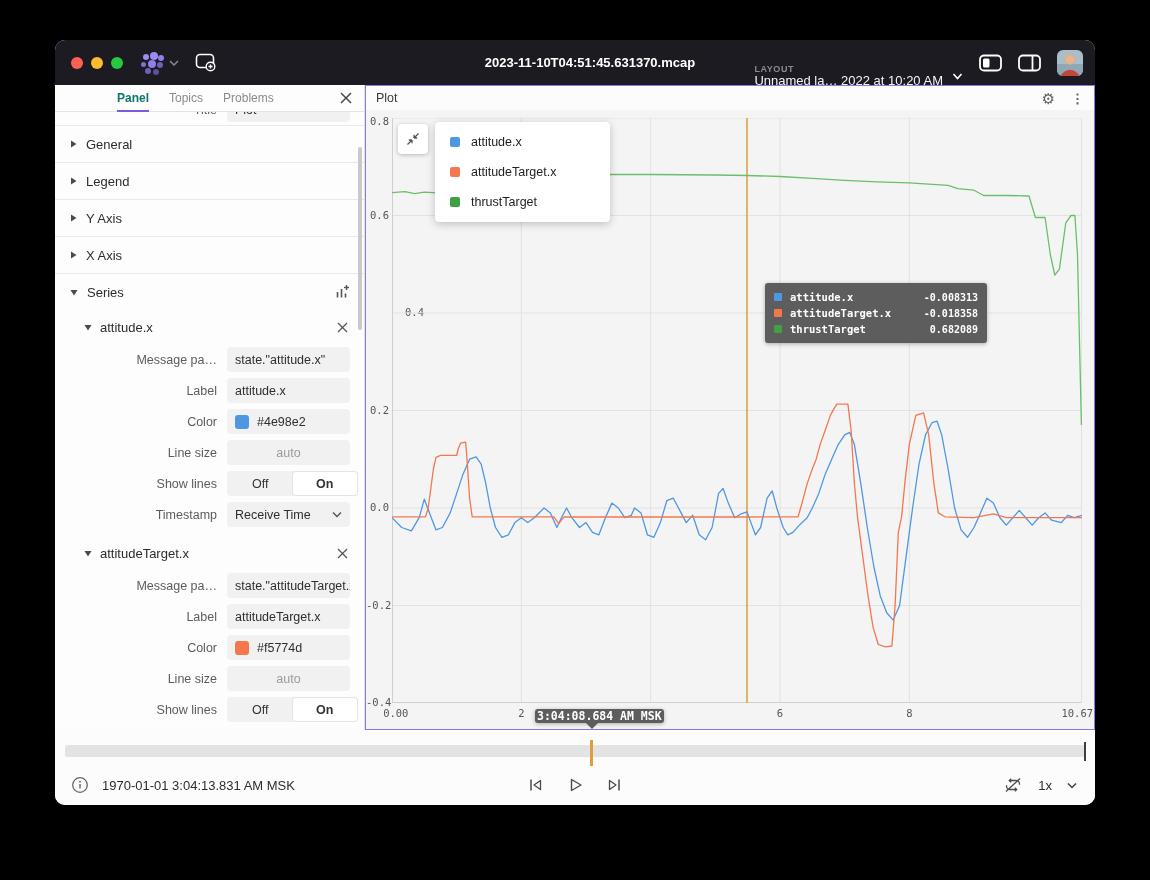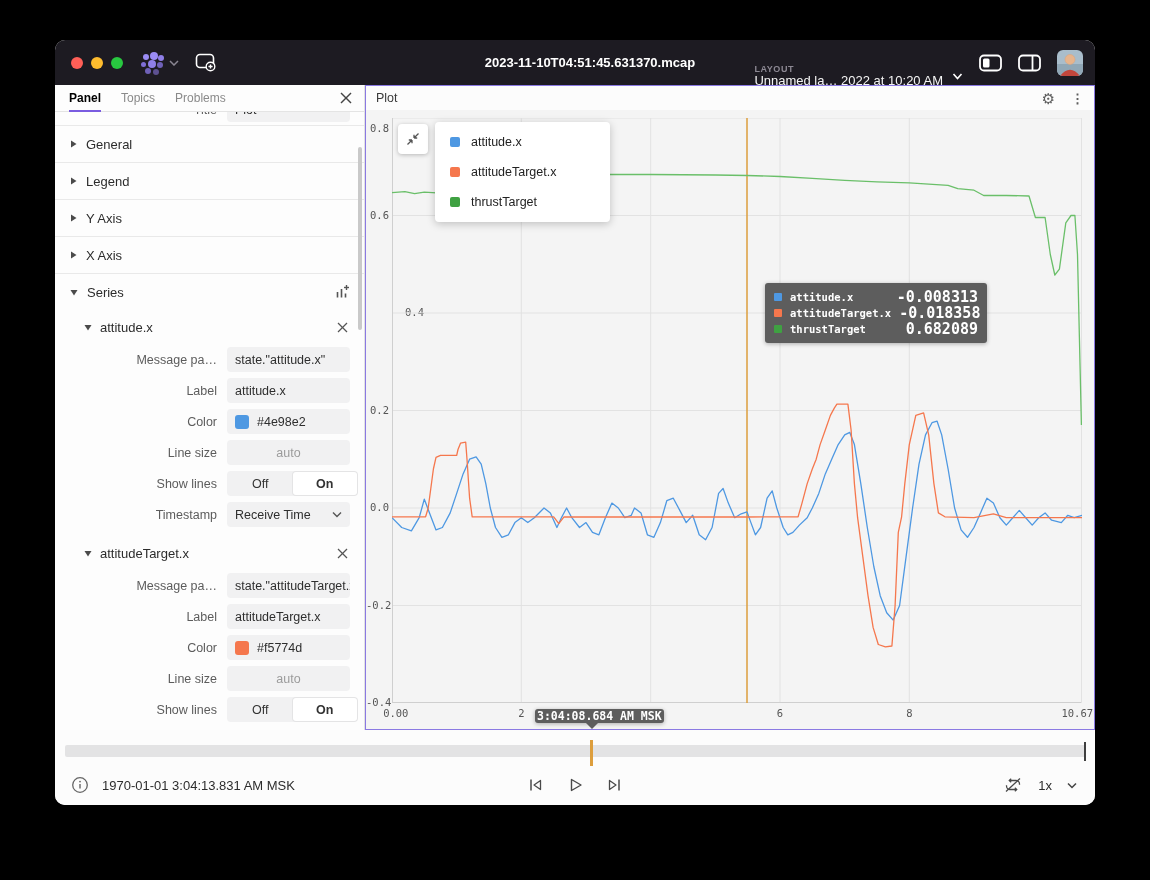--- a/index.html
+++ b/index.html
@@ -16,21 +16,21 @@
   .tb-right{position:absolute;right:12px;display:flex;align-items:center;gap:16px;}
   .layout-block{display:flex;align-items:center;gap:9px;margin-top:28px;}
   .layout-texts{display:flex;flex-direction:column;line-height:1.15;}
   .layout-label{font-size:9px;font-weight:700;color:#8d8994;letter-spacing:.6px;}
   .layout-name{font-size:13px;color:#f4f4f4;}
   
   .content{display:flex;height:645px;}
   .sidebar{width:310px;background:#fdfdfd;border-right:1px solid #e2e2e2;position:relative;overflow:hidden;box-sizing:border-box;}
   .side-tabs{height:27px;display:flex;align-items:flex-start;padding:6px 12px 0 14px;gap:20px;border-bottom:1px solid #e4e4e4;position:relative;background:#fdfdfd;z-index:3;box-sizing:border-box;}
   .tab{font-size:12px;color:#8a8a8a;padding-bottom:5px;}
-  .tab.active{color:#000000;font-weight:700;border-bottom:2px solid #7a5ce0;}
+  .tab.active{color:#0f766e;font-weight:700;border-bottom:2px solid #7a5ce0;margin-left:48px;}
   .side-close{margin-left:auto;display:flex;align-items:center;padding-top:1px;}
   .settings{position:absolute;top:27px;left:0;right:0;bottom:0;overflow:hidden;}
   .field-row{height:31px;display:flex;align-items:center;}
   .field-label{width:172px;text-align:right;font-size:12.5px;color:#5c5c5c;padding-right:10px;box-sizing:border-box;white-space:nowrap;overflow:hidden;}
   .field-input{flex:1;margin-right:14px;height:25px;background:#f1f1f2;border-radius:4px;display:flex;align-items:center;padding:0 8px;font-size:12.5px;color:#2e2e2e;white-space:nowrap;overflow:hidden;}
   .field-input.center{justify-content:center;color:#9b9b9b;}
   .field-input.dd{justify-content:space-between;gap:19px;}
   .swatch{width:14px;height:14px;border-radius:3px;margin-right:8px;flex:none;}
   .segmented{flex:1;margin-right:6px;height:25px;background:#f1f1f2;border-radius:4px;display:flex;padding:1px;box-sizing:border-box;}
   .seg{flex:1;display:flex;align-items:center;justify-content:center;font-size:12.5px;color:#333;border-radius:3px;}
@@ -52,21 +52,21 @@
   .x-tick{position:absolute;top:597px;font-family:"DejaVu Sans Mono",monospace;font-size:10.5px;color:#555;white-space:nowrap;}
   .legend-box{position:absolute;left:69px;top:12px;width:175px;background:#fff;border-radius:4px;box-shadow:0 2px 8px rgba(0,0,0,.22);padding:5px 0;z-index:5;}
   .legend-row{height:30px;display:flex;align-items:center;padding:0 15px;gap:11px;}
   .legend-swatch{width:10px;height:10px;border-radius:2px;flex:none;}
   .legend-label{font-size:12.5px;color:#222;}
   .collapse-btn{position:absolute;left:32px;top:14px;width:30px;height:30px;background:#fff;border-radius:4px;box-shadow:0 1px 4px rgba(0,0,0,.25);display:flex;align-items:center;justify-content:center;z-index:4;}
   .hover-tip{position:absolute;left:399px;top:173px;width:204px;background:#5d5d5d;border-radius:3px;padding:6px 9px;z-index:6;box-shadow:0 1px 4px rgba(0,0,0,.3);}
   .hover-row{display:flex;align-items:center;gap:8px;height:16px;}
   .hover-swatch{width:8px;height:8px;border-radius:1px;flex:none;}
   .hover-name{flex:1;font-family:"DejaVu Sans Mono",monospace;font-size:10.5px;font-weight:700;color:#fff;}
-  .hover-val{font-family:"DejaVu Sans Mono",monospace;font-size:15px;font-weight:700;color:#fff;}
+  .hover-val{font-family:"DejaVu Sans Mono",monospace;font-size:10px;font-weight:700;color:#fff;}
   
   .bottombar{height:75px;background:#fcfcfc;position:relative;}
   .scrub-track{position:absolute;left:10px;top:15px;width:1021px;height:12px;background:#e3e3e4;border-radius:2px;}
   .scrub-end{position:absolute;left:1029px;top:12px;width:2px;height:19px;background:#3f3f3f;}
   .scrub-playhead{position:absolute;left:535px;top:10px;width:3px;height:26px;background:#dd9e3d;z-index:2;}
   .ctrl-left{position:absolute;left:16px;top:37px;height:36px;display:flex;align-items:center;gap:13px;}
   .timestamp{font-size:13px;color:#2d2d2d;}
   .ctrl-center{position:absolute;left:50%;transform:translateX(-50%);top:37px;height:36px;display:flex;align-items:center;gap:22px;}
   .ctrl-right{position:absolute;right:18px;top:37px;height:36px;display:flex;align-items:center;gap:15px;}
   .speed{font-size:13px;color:#2d2d2d;}
@@ -299,21 +299,21 @@
     <div class="panel">
       <div class="panel-header">
         <span>Plot</span>
         <span class="panel-actions">
           <span class="gear">⚙</span>
           <span class="kebab">⋮</span>
         </span>
       </div>
       <div class="panel-body">
         <div id="y-ticks">
-            <div class="y-tick" style="top: 12px; text-align: right;">0.8</div>
+            <div class="y-tick" style="top: 5px; text-align: right;">0.8</div>
             <div class="y-tick" style="top: 98.5px;">0.6</div>
             <div class="y-tick" style="top: 196px; margin-left: 35px;">0.4</div>
             <div class="y-tick" style="top: 293.5px;">0.2</div>
             <div class="y-tick" style="top: 391px;">0.0</div>
             <div class="y-tick" style="top: 488.5px;">-0.2</div>
             <div class="y-tick" style="top: 586px;">-0.4</div>
           </div>
         <div id="x-ticks">
             <div class="x-tick" style="left: 26px; transform: translateX(-35%);">0.00</div>
             <div class="x-tick" style="left: 155.335px; transform: translateX(-50%);">2</div>

